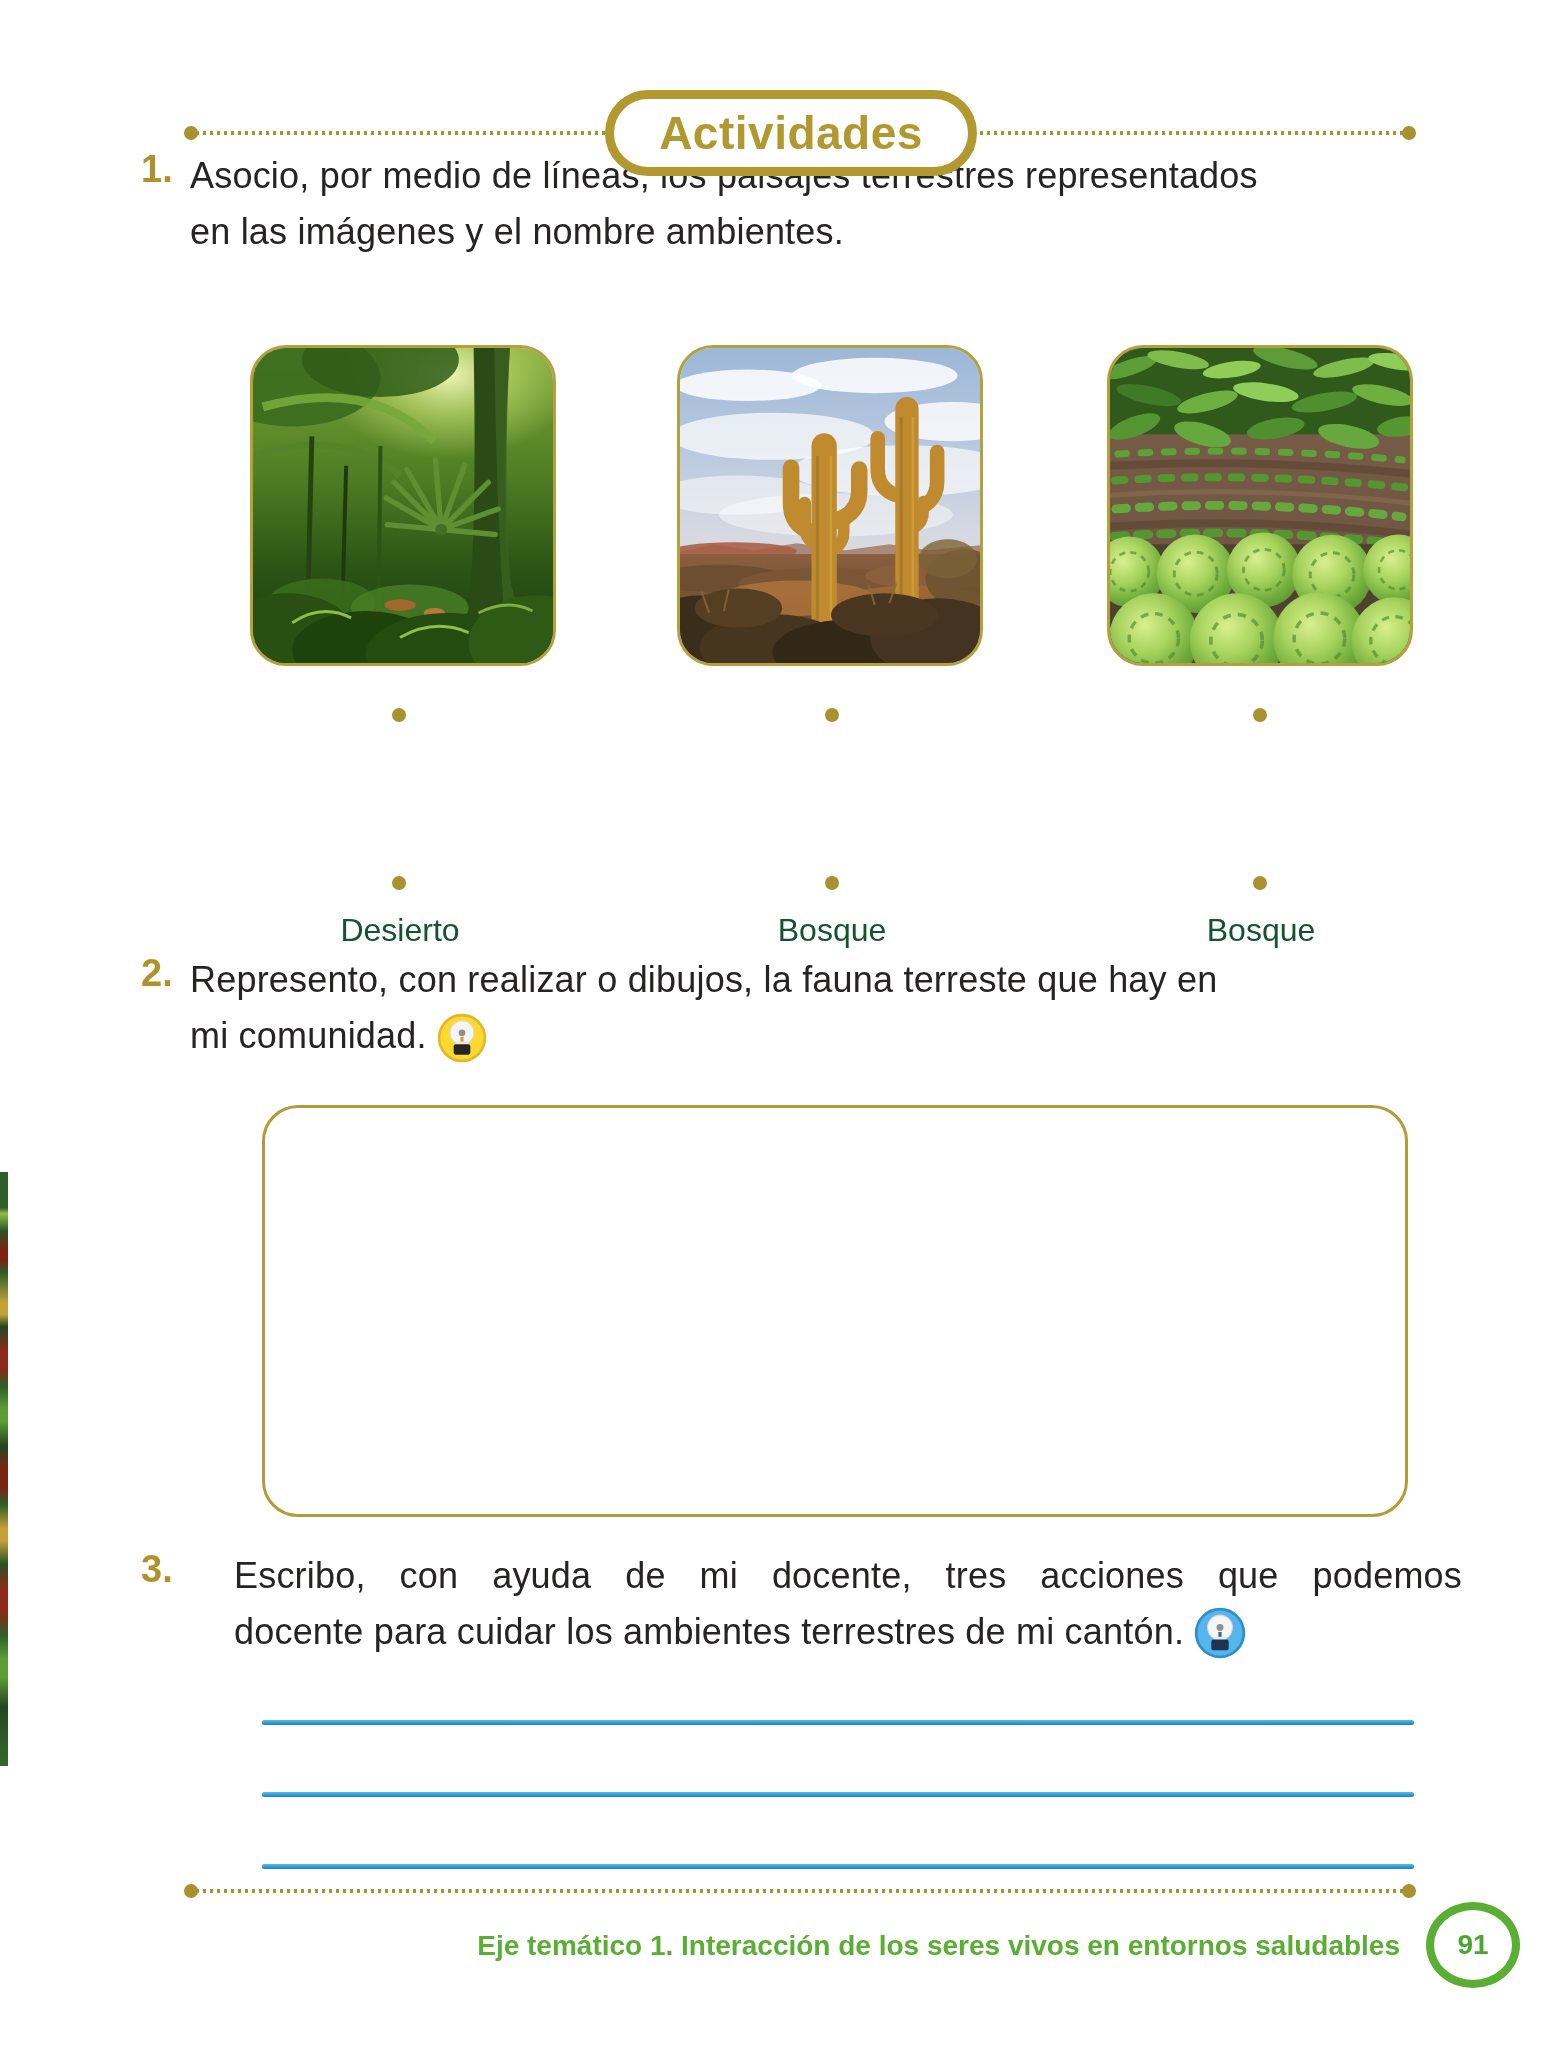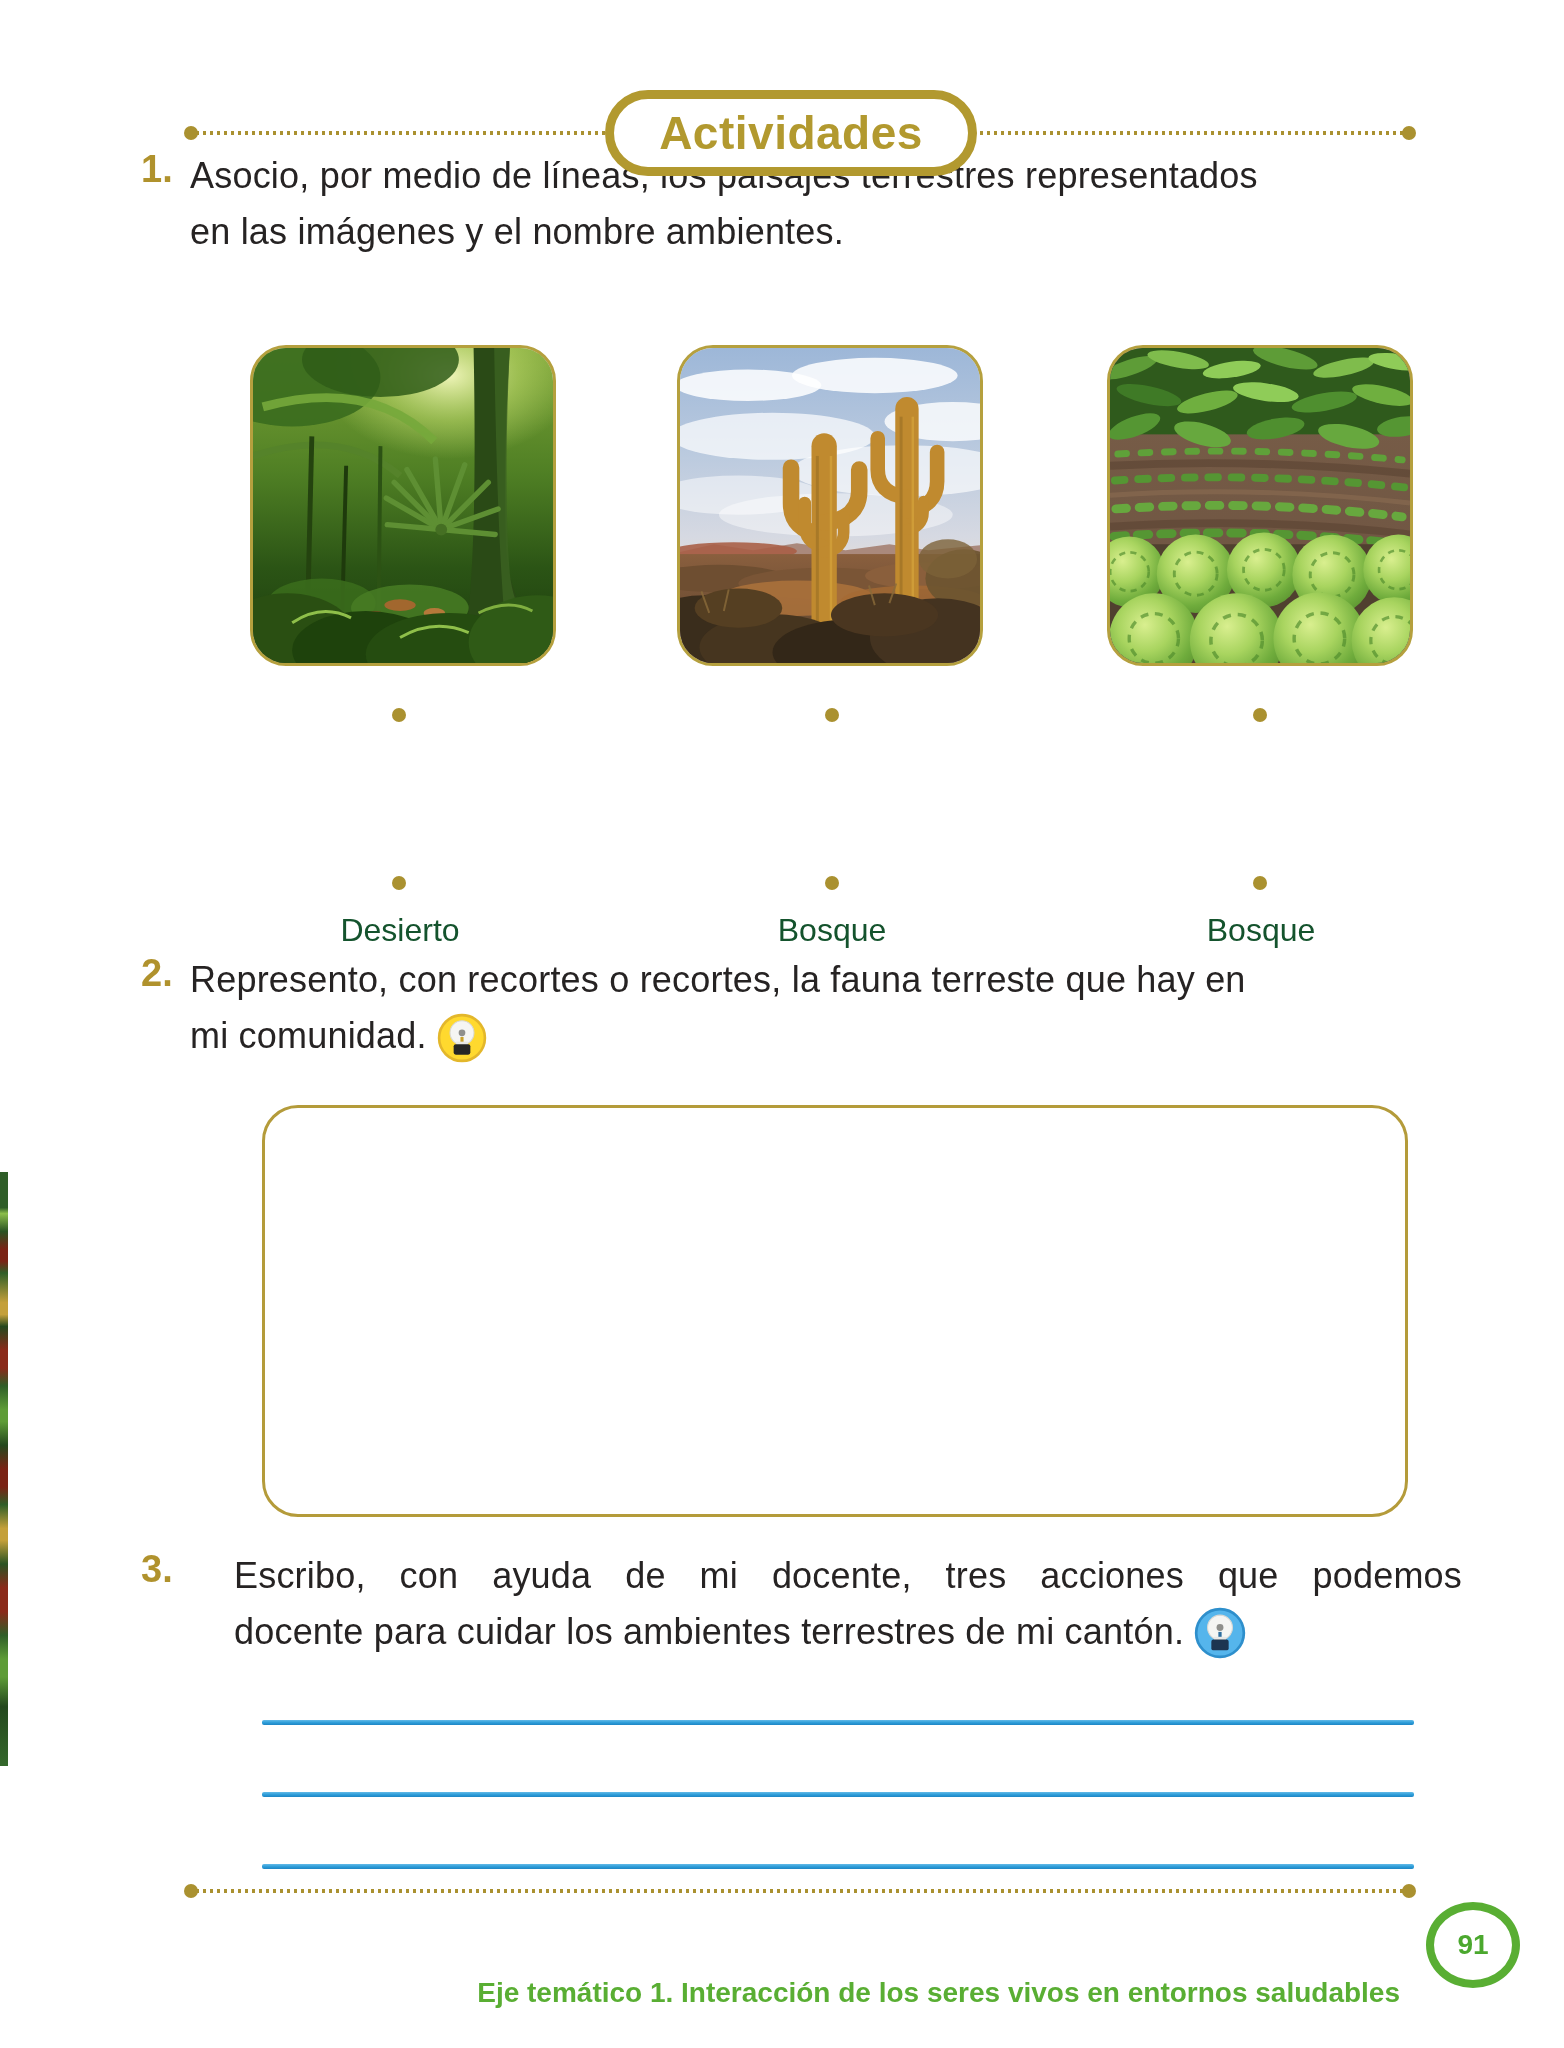--- a/index.html
+++ b/index.html
@@ -49,21 +49,21 @@
     border: 3px solid #B49B3A; border-radius: 36px; background: #ffffff;
   }
   
   .wline {
     position: absolute; left: 262px; width: 1152px; height: 5px; border-radius: 2px;
     background: linear-gradient(to bottom, #63BAE8 0%, #2B9CD8 55%, #1F85C4 100%);
   }
   
   .footer-text {
     position: absolute; left: 300px; top: 1930px; width: 1100px;
-    text-align: right; font-size: 28px; font-weight: bold; color: #59AE33; margin-top: 47px;
+    text-align: right; font-size: 28px; font-weight: bold; color: #59AE33;
   }
   .page-badge {
     position: absolute; left: 1426px; top: 1902px; width: 94px; height: 86px;
     border: 8px solid #59AE33; border-radius: 50%; background: #ffffff;
     display: flex; align-items: center; justify-content: center;
     font-size: 28px; font-weight: bold; color: #4BA82E;
   }
   
   .edge-strip {
     position: absolute; left: 0; top: 1172px; width: 8px; height: 594px;
@@ -272,21 +272,21 @@
   <div class="mdot" style="left:392px; top:876px;"></div>
   <div class="mdot" style="left:825px; top:876px;"></div>
   <div class="mdot" style="left:1253px; top:876px;"></div>
 
   <div class="mlabel" style="left:400px;">Desierto</div>
   <div class="mlabel" style="left:832px;">Bosque</div>
   <div class="mlabel" style="left:1261px;">Bosque</div>
 
   <div class="num" style="top:952px;">2.</div>
   <div class="para" style="top:952px;">
-    <div class="line">Represento, con recortes o recortes, la fauna terreste que hay en</div>
+    <div class="line">Represento, con realizar o dibujos, la fauna terreste que hay en</div>
     <div class="line">
       <span>mi comunidad.</span><svg class="bulb" width="50" height="50" viewBox="0 0 48 48">
         <circle cx="24" cy="24" r="22" fill="#FFD92E" stroke="#E3B72B" stroke-width="2.5"></circle>
         <path d="M41,10 A22,22 0 0 1 24,46 A22,22 0 0 0 41,10 Z" fill="#D9A91F" opacity="0.5"></path>
         <circle cx="24" cy="19" r="11.5" fill="#F5F5F3" stroke="#D8D8D4" stroke-width="1"></circle>
         <circle cx="24" cy="19" r="3.2" fill="#8F8F8C"></circle>
         <line x1="24" y1="23" x2="24" y2="30" stroke="#C9A22A" stroke-width="3"></line>
         <rect x="18.5" y="27.5" width="11" height="4" fill="#E8E8E6"></rect>
         <rect x="16" y="30" width="16" height="10" rx="2" fill="#262626"></rect>
       </svg>

